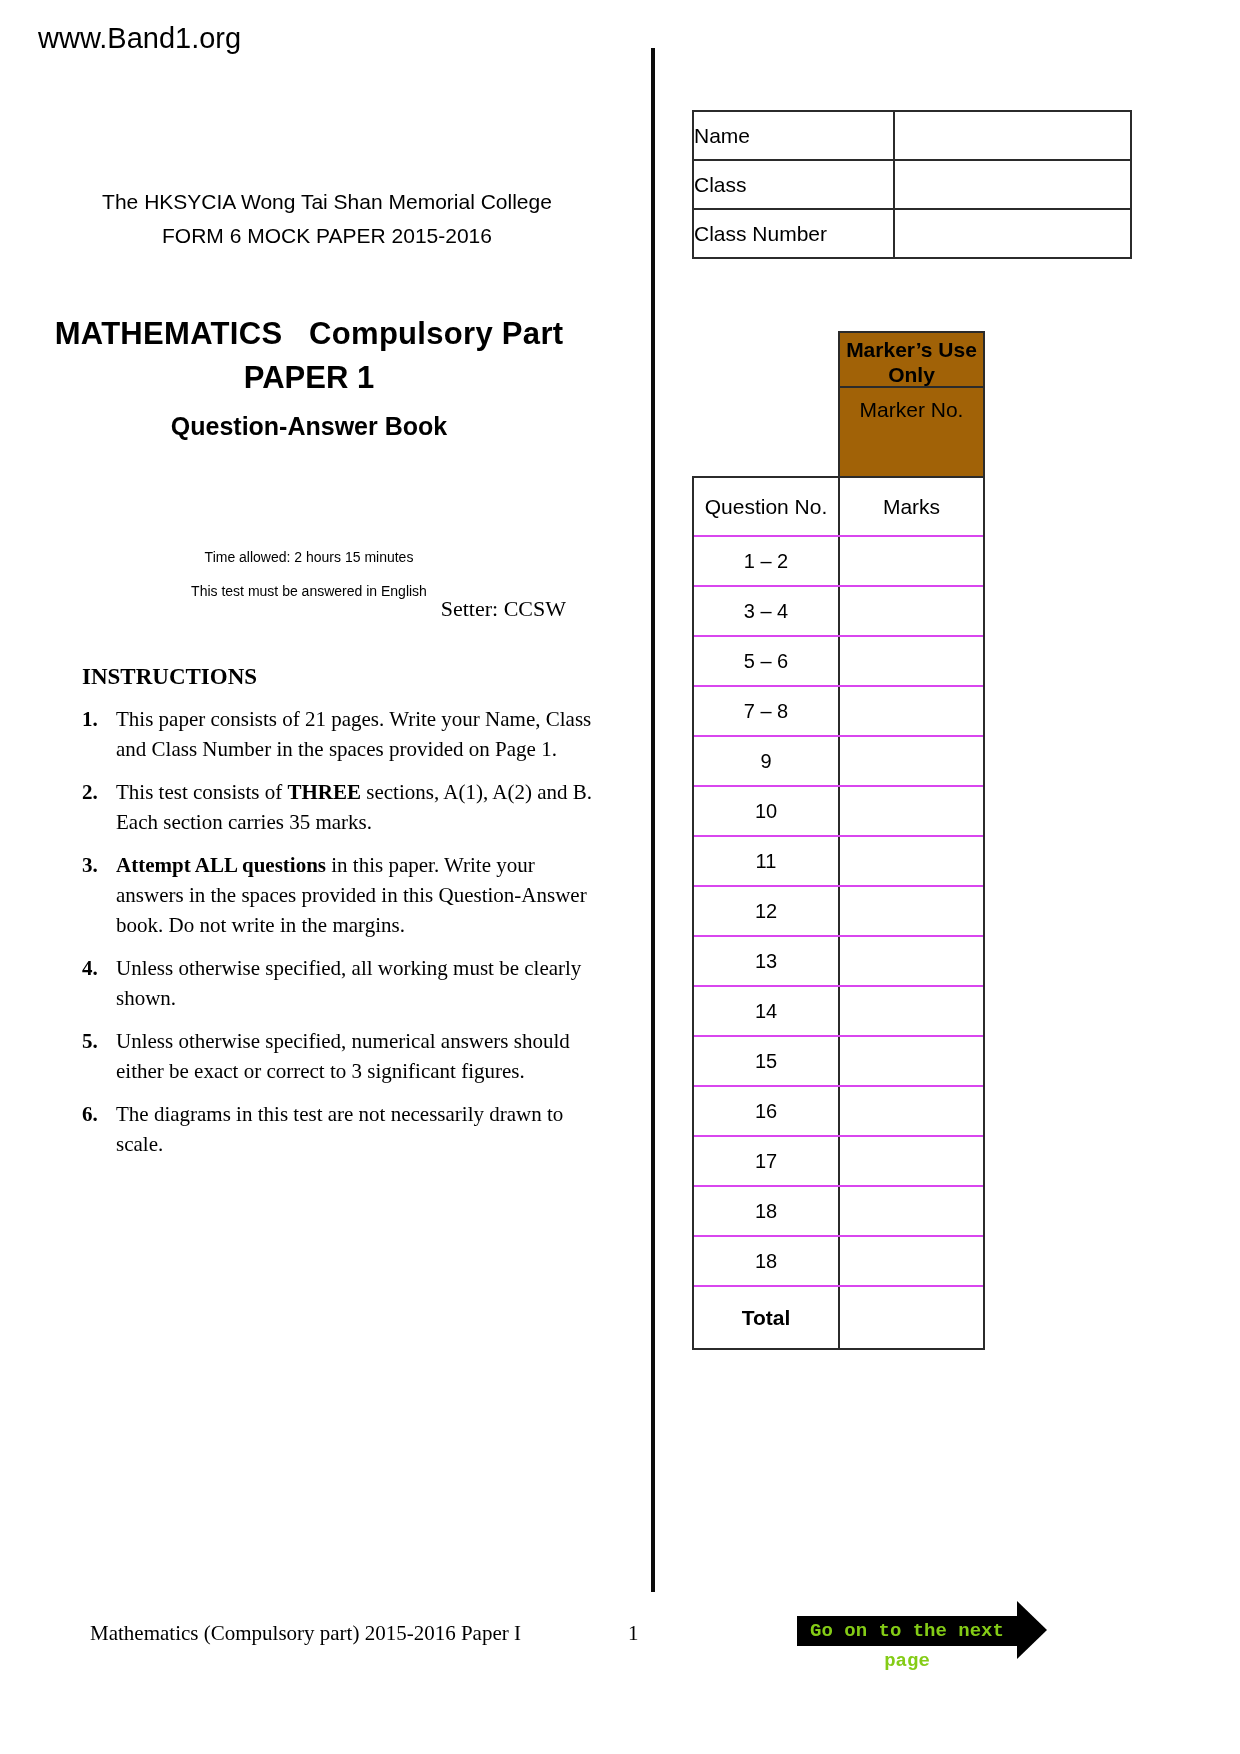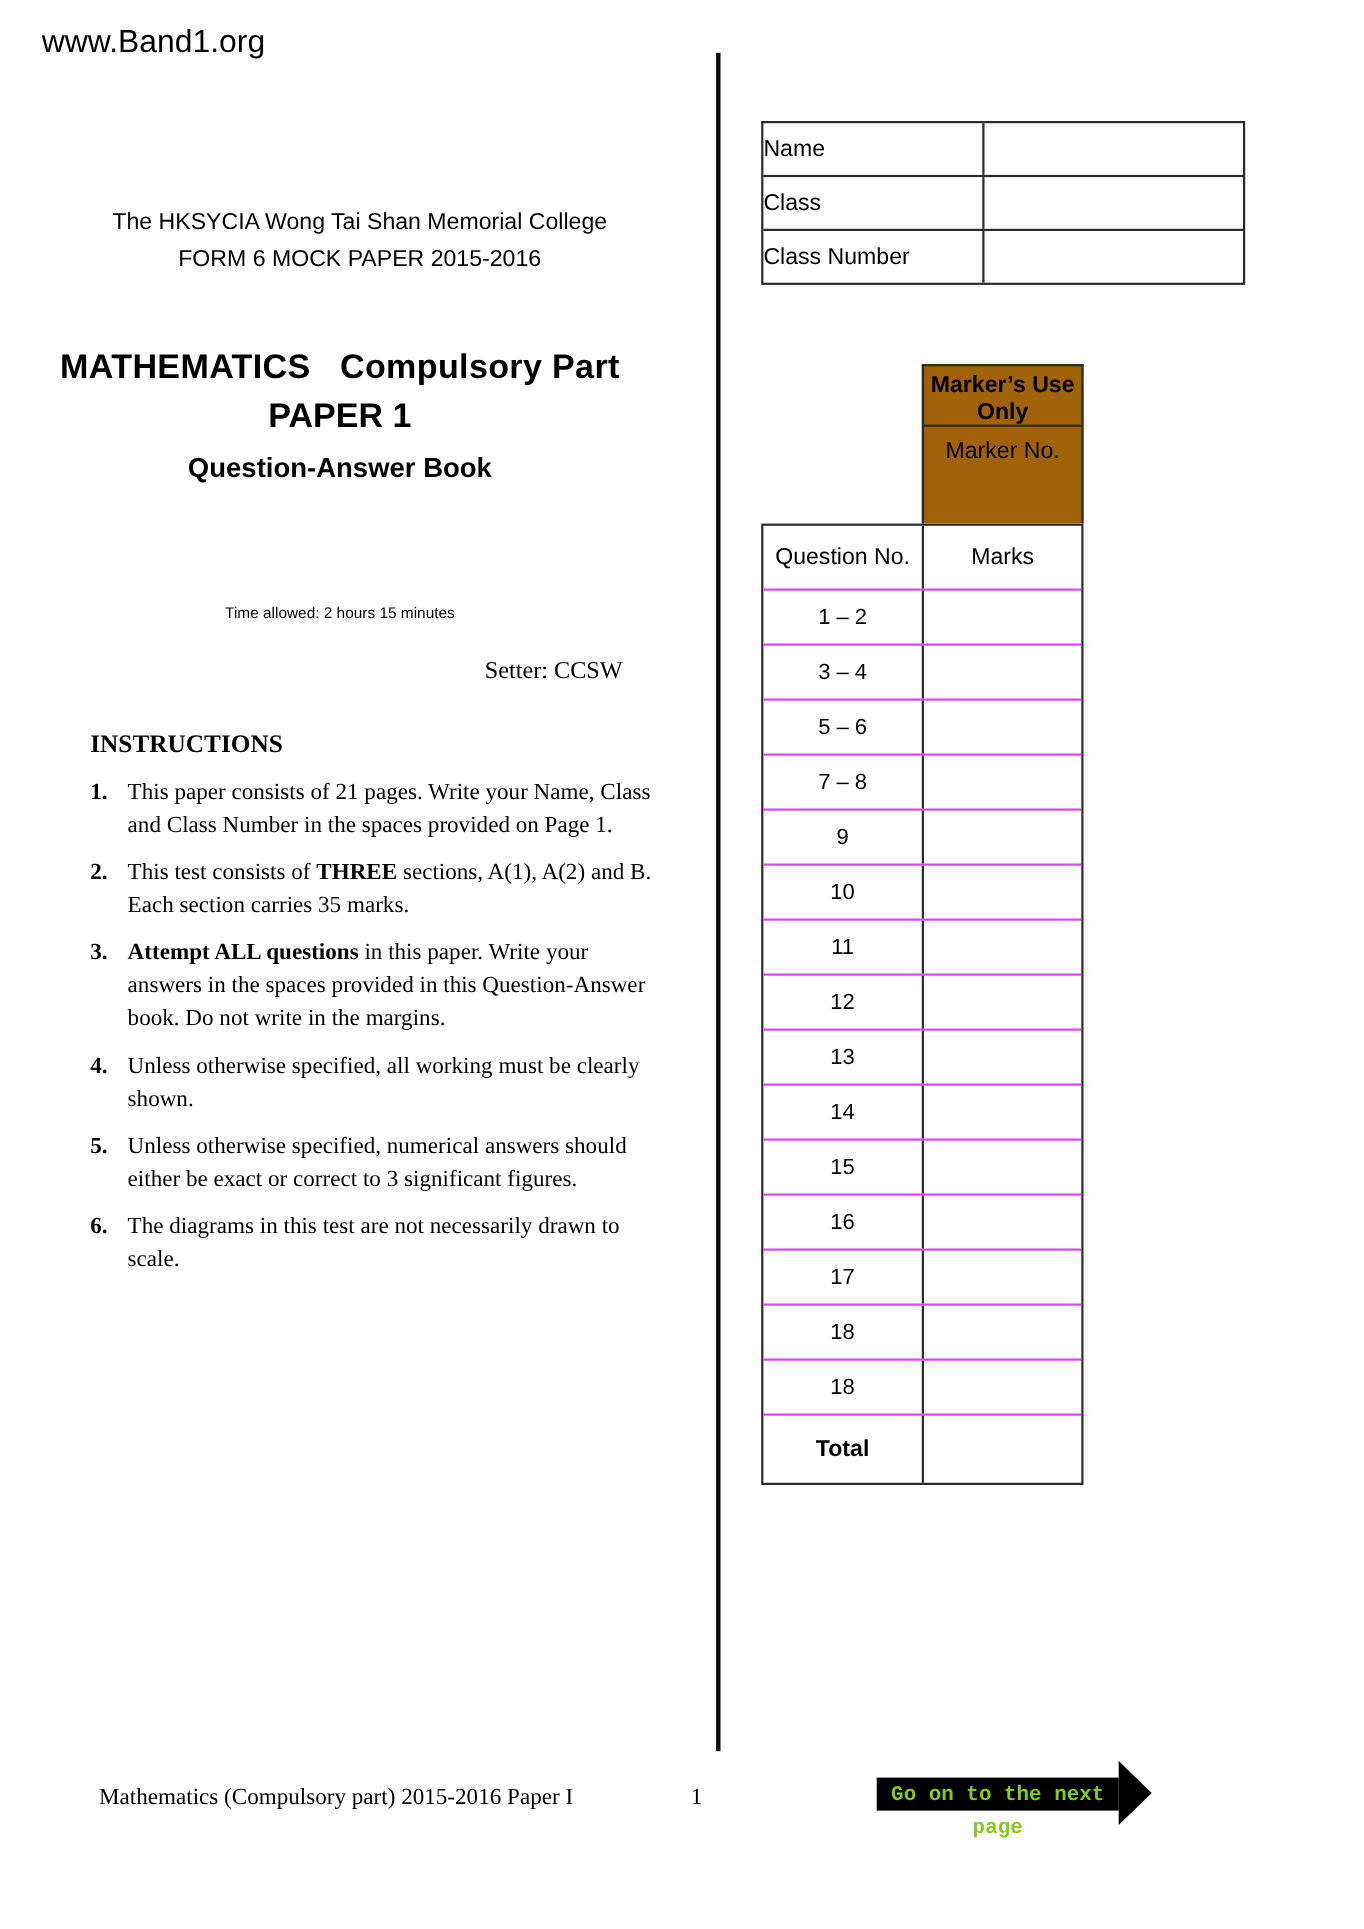--- a/index.html
+++ b/index.html
@@ -80,20 +80,21 @@
   </div>
 
   <div class="title-block">
     <div class="title-main">MATHEMATICS&nbsp;&nbsp;&nbsp;Compulsory Part</div>
     <div class="title-paper">PAPER 1</div>
     <div class="title-book">Question-Answer Book</div>
   </div>
 
   <div class="time-block">
     <div>Time allowed: 2 hours 15 minutes</div>
+    <div class="lang-line">This test must be answered in English</div>
   </div>
 
   <div class="setter">Setter: CCSW</div>
 
   <div class="instructions">
     <div class="instr-heading">INSTRUCTIONS</div>
     <div id="instr-list">
         <div class="instr-item">
           <div class="instr-num">1.</div>
           <div class="instr-text">This paper consists of 21 pages. Write your Name, Class and Class Number in the spaces provided on Page 1.</div>

